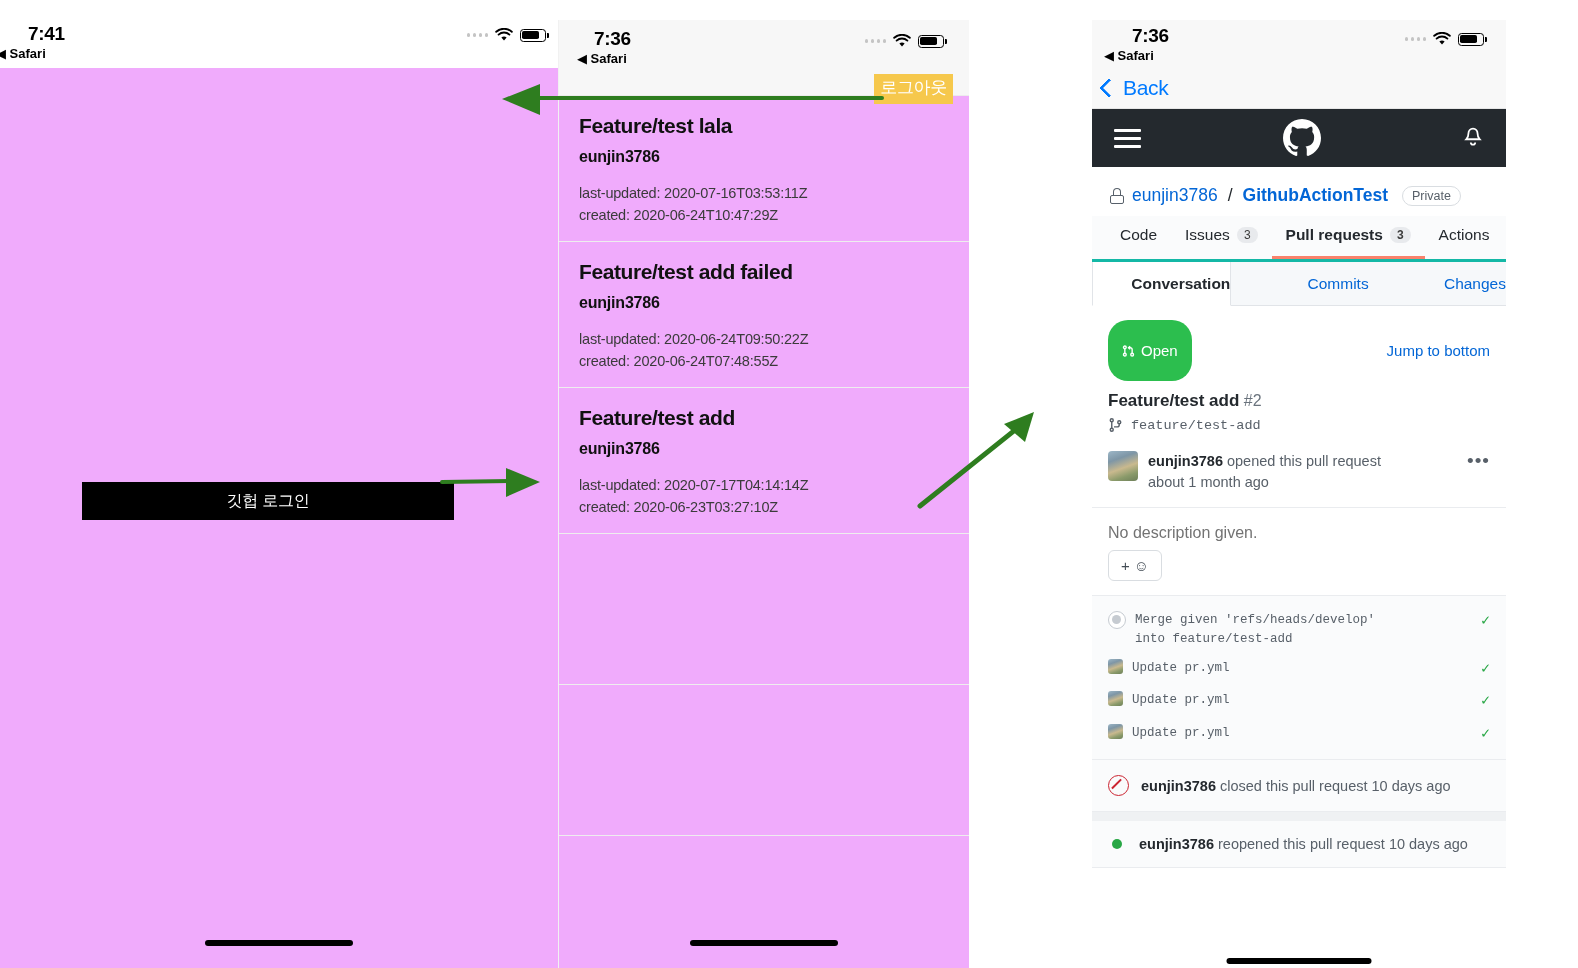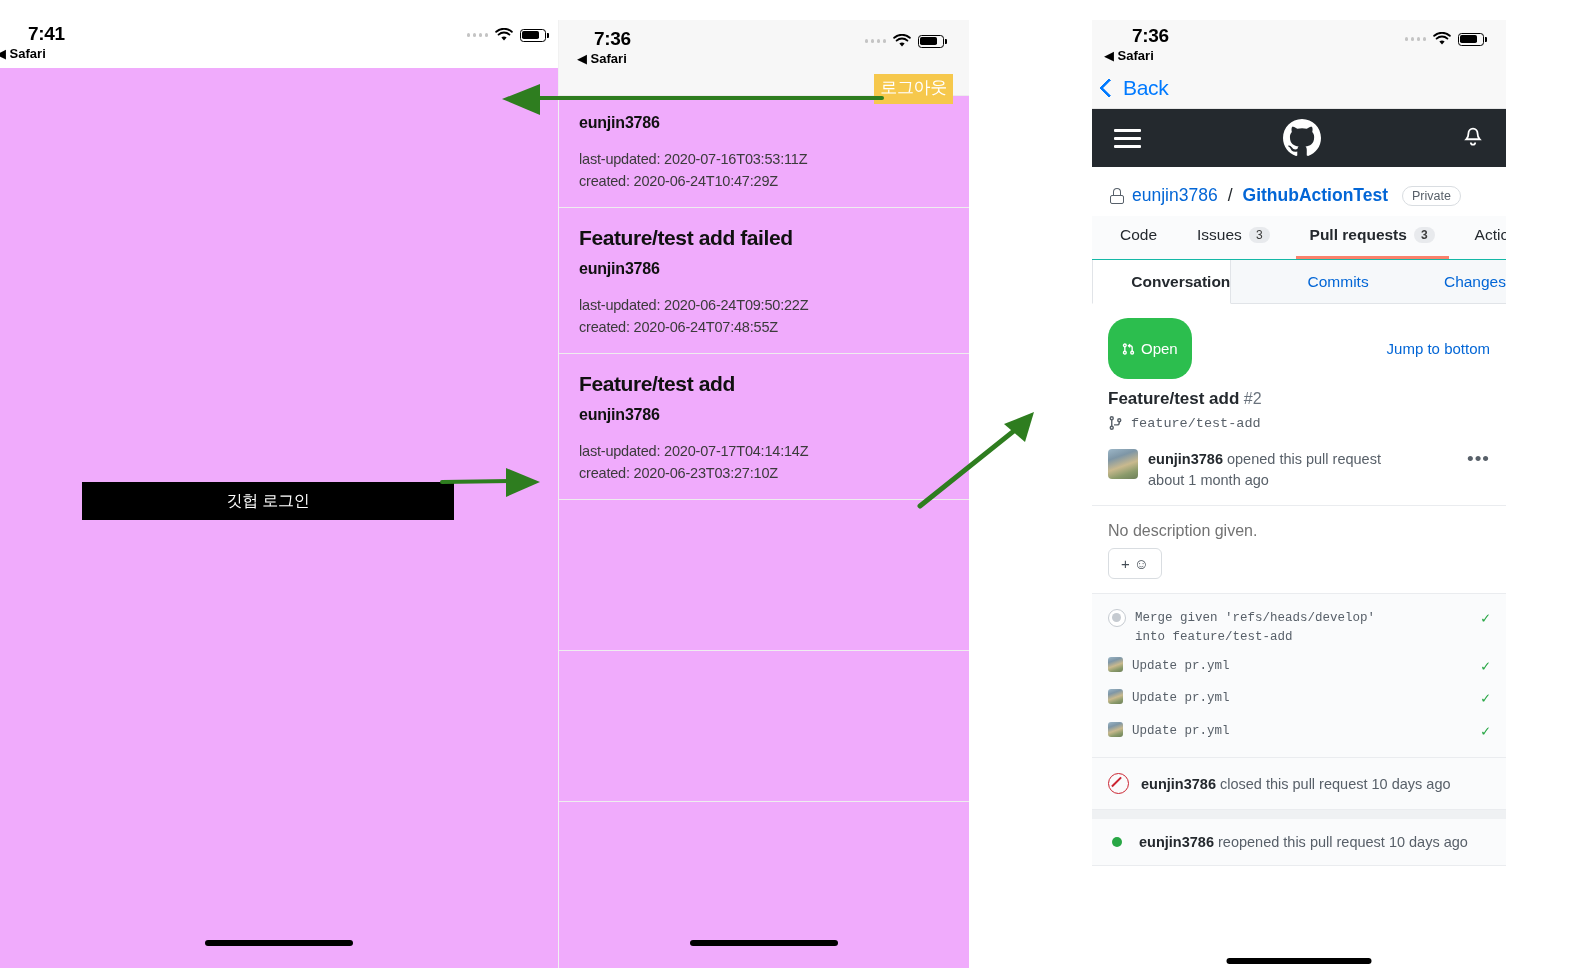--- a/index.html
+++ b/index.html
@@ -71,21 +71,21 @@
 
   .repo-row{display:flex;align-items:center;gap:8px;padding:18px 18px 10px 18px;font-size:17.5px;}
   .lock{width:14px;height:16px;position:relative;display:inline-block;}
   .lock i{position:absolute;bottom:0;left:0;width:14px;height:9px;border:1.6px solid #57606a;border-radius:2px;box-sizing:border-box;}
   .lock b{position:absolute;top:0;left:3px;width:8px;height:7px;border:1.6px solid #57606a;border-bottom:none;border-radius:4px 4px 0 0;box-sizing:border-box;}
   .repo-owner{color:#0366d6;}
   .repo-sep{color:#24292e;margin:0 2px;}
   .repo-name{color:#0366d6;font-weight:700;}
   .badge-private{border:1px solid #d9dde1;border-radius:20px;padding:2px 9px;font-size:12.5px;color:#586069;margin-left:6px;}
 
-  .repo-tabs{display:flex;align-items:flex-end;gap:12px;padding:0 14px;border-bottom:1px solid #14b8a6;font-size:15.5px;background:#fafbfc;}
+  .repo-tabs{display:flex;align-items:flex-end;gap:0;padding:0 14px;border-bottom:3px solid #14b8a6;font-size:15.5px;background:#fafbfc;}
   .rtab{padding:10px 14px 12px 14px;color:#24292e;display:flex;align-items:center;gap:7px;white-space:nowrap;border-bottom:3px solid transparent;}
   .rtab.active{font-weight:700;border-bottom:3px solid #f9826c;}
   .cnt{background:#e8eaed;border-radius:20px;padding:1px 7px;font-size:12px;color:#3b3b3b;}
 
   .pr-tabs{display:flex;border-bottom:1px solid #e1e4e8;background:#f6f8fa;font-size:15.5px;}
   .ptab{flex:1;text-align:right;padding:13px 0 12px 0;color:#0366d6;}
   .ptab.active{background:#fff;color:#24292e;font-weight:700;border-right:1px solid #e1e4e8;border-left:1px solid #e1e4e8;border-bottom:1px solid #fff;margin-bottom:-1px;}
 
   .state-row{display:flex;align-items:center;justify-content:space-between;padding:14px 16px 8px 16px;}
   .state-pill{background:#2cbe4e;color:#fff;border-radius:20px;padding:22px 14px;font-size:15px;display:flex;align-items:center;gap:6px;font-weight:500;}
@@ -177,20 +177,21 @@
       </svg>
       <span class="sb-batt">
           <i></i>
         </span>
     </div>
     <div class="logout-btn">로그아웃</div>
   </div>
 
   <div class="pr-list">
     <div class="pr-item">
+      <div class="pr-title">Feature/test lala</div>
       <div class="pr-user">eunjin3786</div>
       <div class="pr-meta">last-updated: 2020-07-16T03:53:11Z</div>
       <div class="pr-meta">created: 2020-06-24T10:47:29Z</div>
     </div>
     <div class="pr-item">
       <div class="pr-title">Feature/test add failed</div>
       <div class="pr-user">eunjin3786</div>
       <div class="pr-meta">last-updated: 2020-06-24T09:50:22Z</div>
       <div class="pr-meta">created: 2020-06-24T07:48:55Z</div>
     </div>

